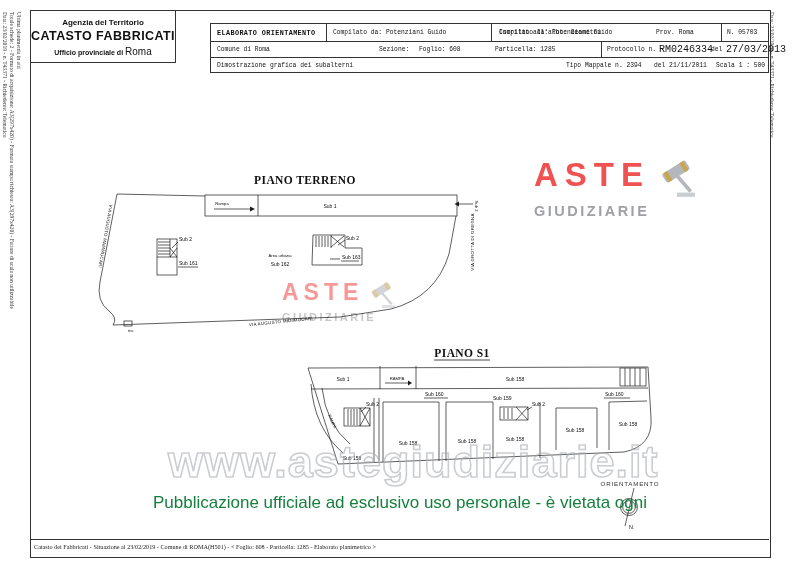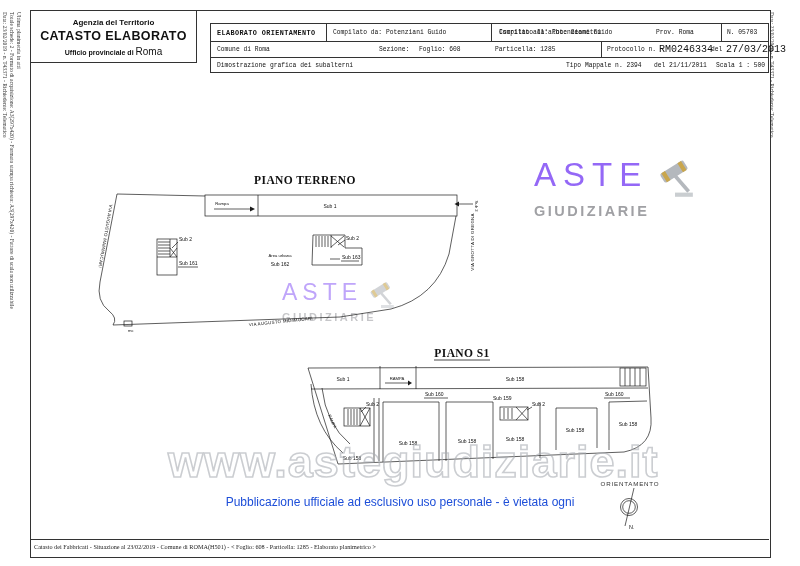--- a/index.html
+++ b/index.html
@@ -5,53 +5,53 @@
   html,body{margin:0;padding:0;background:#fff;}
   .sheet{position:relative;width:800px;height:566px;background:#fff;overflow:hidden;
          font-family:"Liberation Sans","DejaVu Sans",sans-serif;color:#111;}
   .abs{position:absolute;}
   
   .frame{left:30px;top:10px;width:739px;height:546px;border:1px solid #333;}
   
   .side{white-space:nowrap;font-family:"Liberation Serif","DejaVu Serif",serif;
         font-size:5.6px;color:#333;transform:rotate(90deg);transform-origin:0 0;}
   
-  .agency{left:30px;top:10px;width:167px;height:53px;border:1px solid #333;
+  .agency{left:30px;top:10px;width:146px;height:53px;border:1px solid #333;
           text-align:center;padding-top:7px;box-sizing:border-box;}
   .agency .l1{font-size:8px;font-weight:bold;}
   .agency .l2{font-size:12.5px;font-weight:bold;letter-spacing:.4px;margin-top:2px;}
   .agency .l3{font-size:7px;font-weight:bold;margin-top:3px;}
   .agency .l3 .val{font-weight:normal;font-size:10px;}
   
   .hdr{left:210px;top:23px;width:559px;height:50px;border:1px solid #333;box-sizing:border-box;
        font-family:"Liberation Mono","DejaVu Sans Mono",monospace;font-size:6.3px;}
   .hdr .row{position:absolute;left:0;width:100%;height:17px;}
   .hdr .r1{top:0;border-bottom:1px solid #333;}
   .hdr .r2{top:17px;border-bottom:1px solid #333;height:16px;}
   .hdr .r3{top:34px;height:15px;}
   .hdr .cell{position:absolute;top:0;bottom:0;display:flex;align-items:center;}
   .vline{position:absolute;top:0;bottom:0;width:1px;background:#333;}
   .hdr .t{font-weight:bold;font-size:6.8px;letter-spacing:.4px;}
   .hdr .val{font-family:Liberation Mono, monospace;font-size:10px;}
   
   .logo{line-height:1;}
-  .logo .aste{color:#8b5cf6;font-weight:normal;font-family:"Liberation Sans",sans-serif;}
+  .logo .aste{color:#ef4444;font-weight:bold;font-family:"Liberation Sans",sans-serif;}
   .logo .giud{color:#98999d;font-weight:bold;letter-spacing:2.5px;font-family:"Liberation Sans",sans-serif;}
   .logo-top{left:534px;top:158px;opacity:.92;}
   .logo-top .aste{font-size:33px;letter-spacing:7px;}
   .logo-top .giud{font-size:14.5px;margin-top:2px;}
   .logo-mid{left:282px;top:281px;opacity:.55;}
   .logo-mid .aste{font-size:23px;letter-spacing:5px;}
   .logo-mid .giud{font-size:11px;margin-top:1px;}
   .wm-url{left:168px;top:400px;width:490px;font-size:45px;font-weight:bold;letter-spacing:1px;
           font-family:"Liberation Sans",sans-serif;color:rgba(255,255,255,0.05);
           -webkit-text-stroke:1.6px #a9adb3;opacity:.6;margin-top:36px;}
   
-  .disc{left:30px;top:494px;width:740px;text-align:center;color:#1d4ed8;
-        font-size:12px;line-height:17px;}
+  .disc{left:30px;top:494px;width:740px;text-align:center;color:#15803d;
+        font-size:17px;line-height:17px;}
   
   .footline{left:30px;top:539px;width:739px;height:1px;background:#333;}
   .foot{left:34px;top:543px;font-family:"Liberation Serif","DejaVu Serif",serif;font-size:6.2px;color:#222;}
   
   svg text{font-family:"Liberation Sans","DejaVu Sans",sans-serif;fill:#111;}
   .lbl{font-size:5px;}
   .lbl-xs{font-size:4.2px;}
   .street{font-size:4.4px;letter-spacing:.3px;}
   .ptitle{font-family:"Liberation Serif","DejaVu Serif",serif;font-weight:bold;font-size:11.5px;letter-spacing:.4px;}
   .comp{font-size:6.2px;letter-spacing:.8px;fill:#333;}
@@ -64,21 +64,21 @@
 
   <div class="abs side" style="left:8px;top:12px;">Data: 23/02/2019 - n. T43371 - Richiedente: Telematico</div>
   <div class="abs side" style="left:15px;top:12px;">Totale schede: 2 - Formato di acquisizione: A3(297x420) - Formato stampa richiesto: A3(297x420) - Fattore di scala non utilizzabile</div>
   <div class="abs side" style="left:22px;top:12px;">Ultima planimetria in atti</div>
   <div class="abs side" style="left:775px;top:12px;">Data: 23/02/2019 - n. T43371 - Richiedente: Telematico</div>
 
   <div class="abs frame"></div>
 
   <div class="abs agency">
     <div class="l1">Agenzia del Territorio</div>
-    <div class="l2">CATASTO ELABORATO</div>
+    <div class="l2">CATASTO FABBRICATI</div>
     <div class="l3">
       <span>Ufficio provinciale di</span>
       <span class="val">Roma</span>
     </div>
   </div>
 
   <div class="abs hdr">
     <div class="row r1">
       <div class="vline" style="left:115px;"></div>
       <div class="vline" style="left:280px;"></div>

